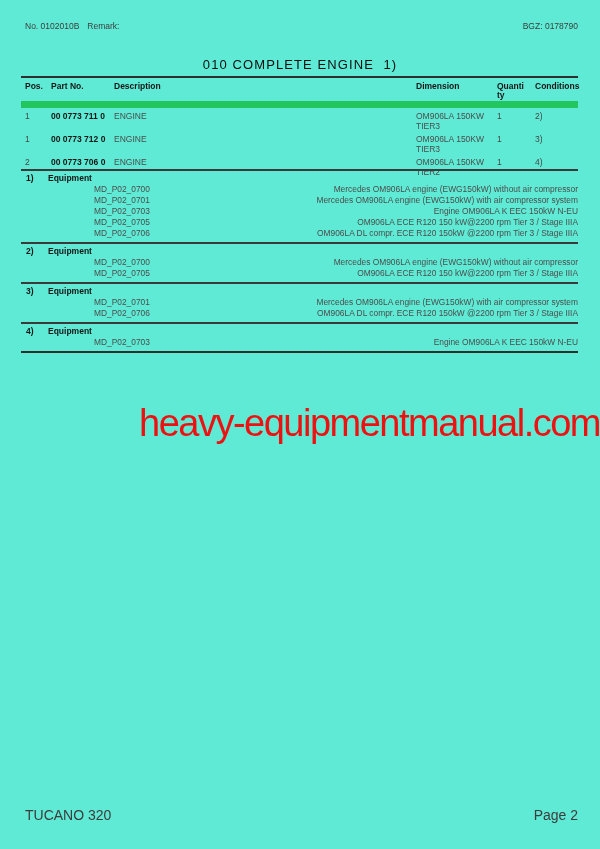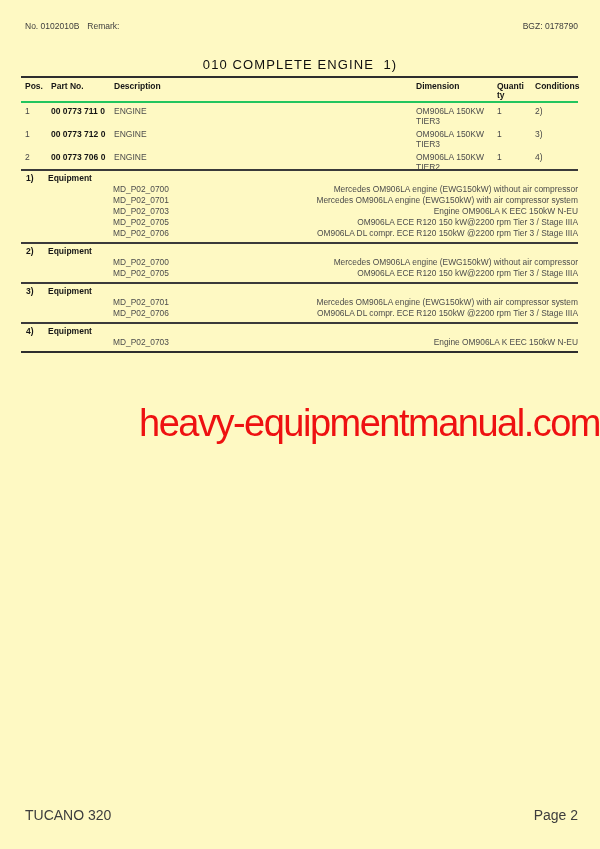--- a/index.html
+++ b/index.html
@@ -1,21 +1,21 @@
 <!DOCTYPE html>
 <html><head>
 <meta charset="utf-8">
 <style>
   * { margin: 0; padding: 0; box-sizing: border-box; }
   html, body { background: #ffffff; }
   .page {
     position: relative;
     width: 600px;
     height: 849px;
-    background: #fef9c3;
+    background: #5eead4;
     font-family: "Liberation Sans", sans-serif;
     color: #3c3c3c;
     overflow: hidden;
   }
 
   
   .doc-header {
     position: absolute;
     top: 21px; left: 25px; right: 22px;
     display: flex;
@@ -46,21 +46,21 @@
   .prow {
     display: grid;
     grid-template-columns: 30px 63px 302px 81px 33px 48px;
   }
   .prow.head {
     font-size: 8.5px;
     font-weight: bold;
     color: #161616;
     line-height: 9px;
     padding: 4px 0 1px 0;
-    border-bottom: 2px solid #22c55e;
+    border-bottom: 7px solid #22c55e;
   }
   .prow.item {
     font-size: 8.5px;
     line-height: 10px;
     padding-top: 3px;
     min-height: 23px;
   }
   .c-pos   { padding-left: 4px; }
   .c-cond  { padding-left: 5px; }
   .prow.item .c-pos   { color: #474747; }
@@ -80,21 +80,21 @@
   .eq-head {
     display: grid;
     grid-template-columns: 22px 1fr;
     padding-left: 5px;
     font-size: 8.5px;
     font-weight: bold;
     color: #161616;
     line-height: 11px;
   }
   .eq-item { display: flex; font-size: 8.4px; line-height: 11px; color: #4d4d4d; }
-  .eq-code { margin-left: 92px; width: 143px; flex: none; }
+  .eq-code { margin-left: 73px; width: 143px; flex: none; }
   .eq-desc { flex: 1; text-align: right; }
 
   
   .watermark {
     position: absolute;
     top: 400px; left: 0; width: 100%;
     text-align: right;
     font-size: 38px;
     line-height: 46px;
     letter-spacing: -1.5px;

